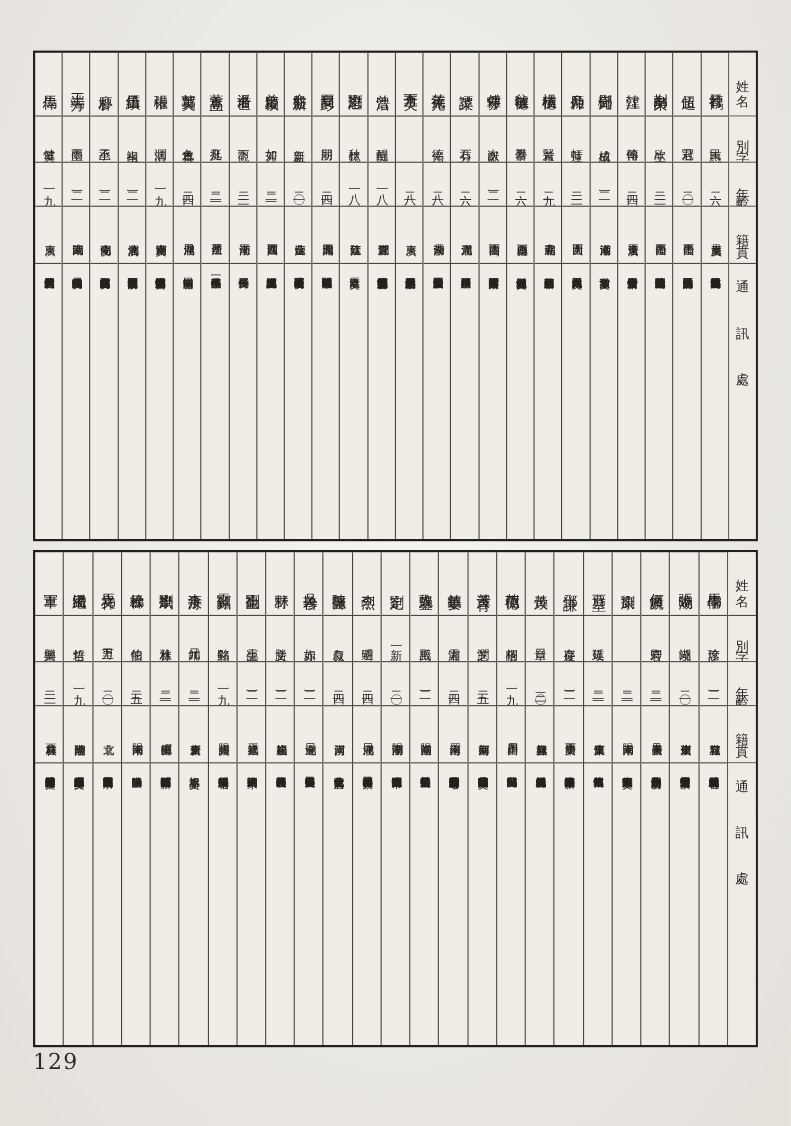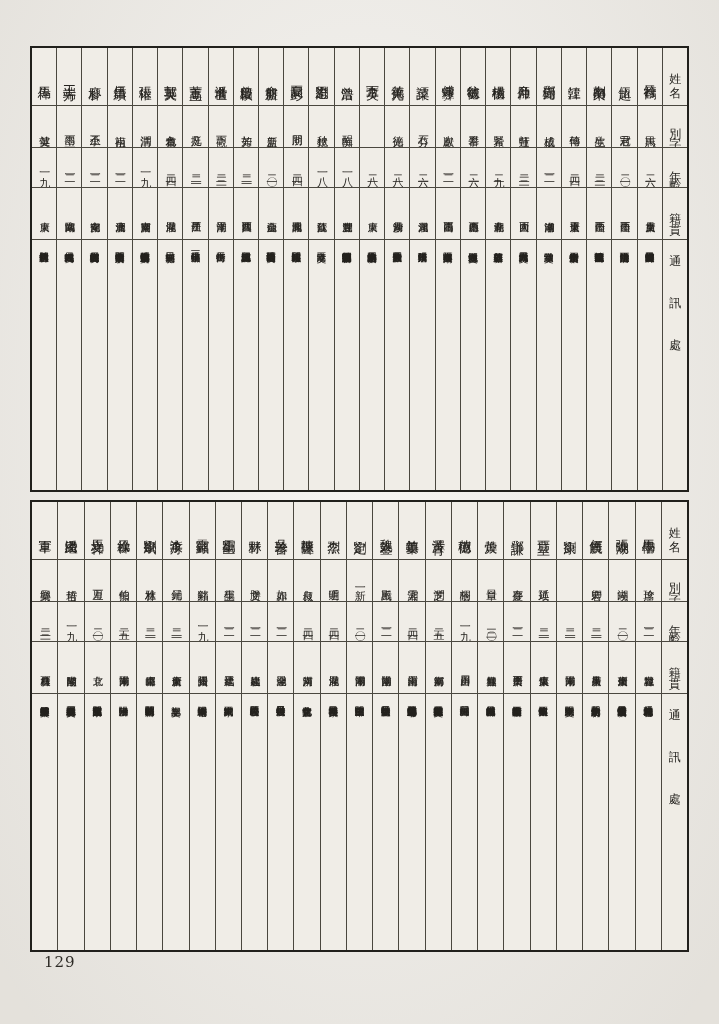--- a/index.html
+++ b/index.html
@@ -55,22 +55,22 @@
   .f-native{font-size:10px;}
   .f-address{font-size:9.5px;max-height:100%;}
   .header-col .cell{background:#efece5;}
   .hlabel{font-size:12px;}
   .h-name{letter-spacing:14px;}
   .h-alias{letter-spacing:9px;}
   .h-age{letter-spacing:7px;}
   .h-native{letter-spacing:11px;}
   .h-addr{letter-spacing:42px;}
   .page-number{
-    position:absolute;left:44px;top:953px;
-    font-size:15px;letter-spacing:1px;color:#2c2a25;text-align:right;
+    position:absolute;left:30px;top:953px;
+    font-size:20px;letter-spacing:1px;color:#2c2a25;text-align:right;
   }
 </style>
 </head>
 <body>
 
 <div class="sheet">
   <div class="dir-table top" id="table-0">
   <div class="col header-col">
     <div class="cell r-name">
           <span class="vt hlabel h-name">姓名</span>

